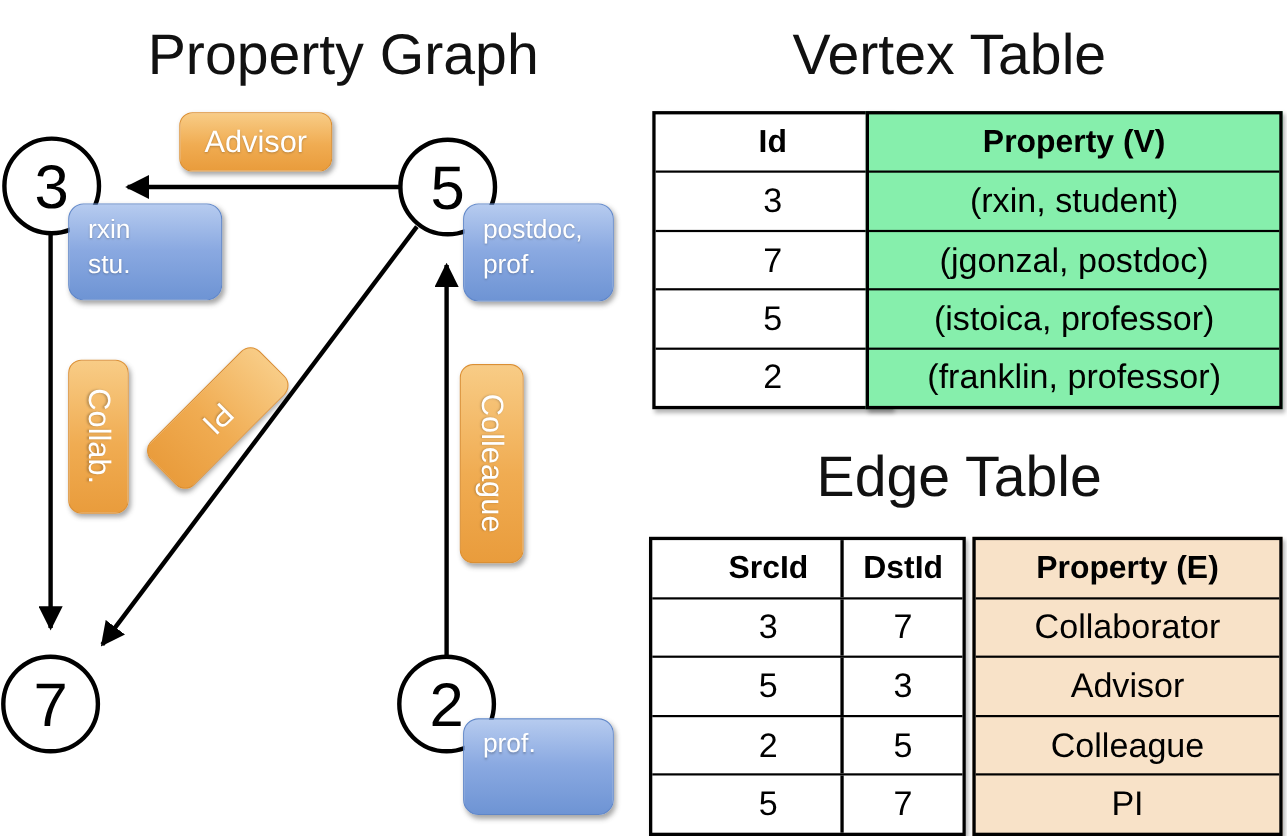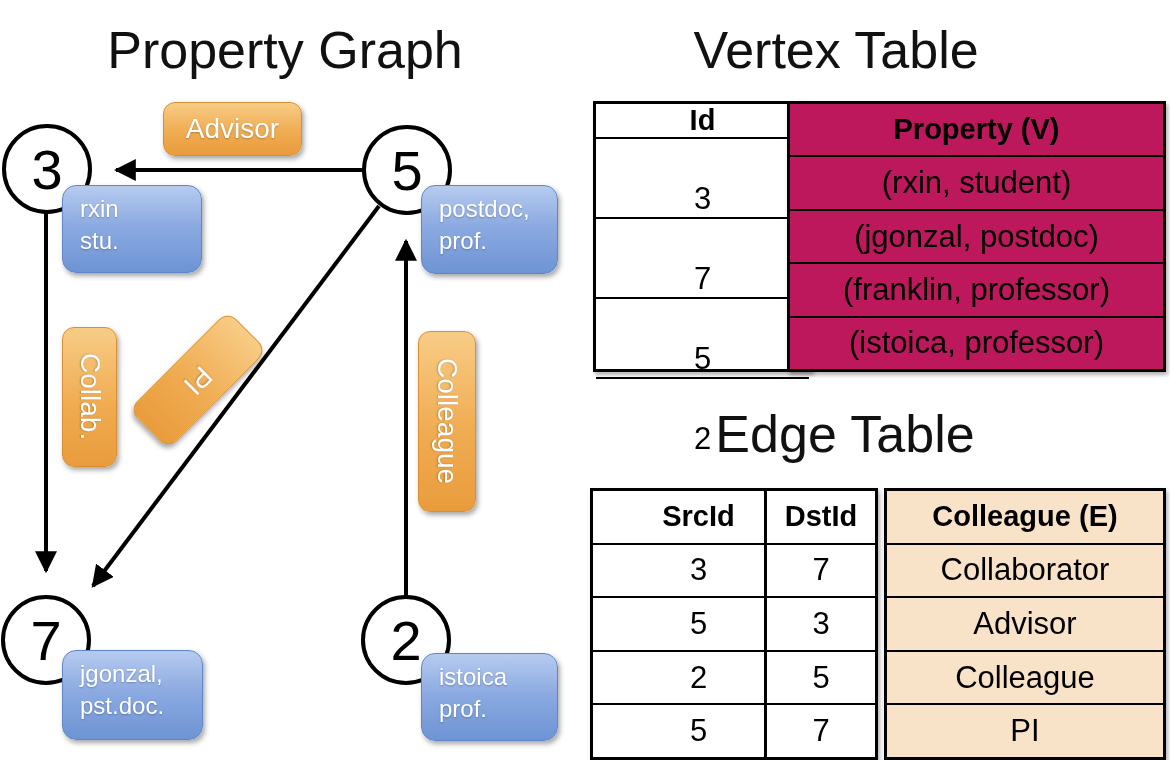--- a/index.html
+++ b/index.html
@@ -6,20 +6,21 @@
   .stage {
     position:relative; width:1170px; height:760px;
     background:#fff; overflow:hidden;
     font-family:"Liberation Sans", sans-serif;
     color:#000;
   }
   .title {
     position:absolute; text-align:center;
     font-size:52px; font-weight:400; letter-spacing:0px;
     color:#111;
+    padding-left:27px;
   }
   
   .edges { position:absolute; left:0; top:0; }
   .node {
     position:absolute; box-sizing:border-box;
     width:90px; height:90px; border-radius:50%;
     background:#fff; border:4px solid #000;
     display:flex; align-items:center; justify-content:center;
     font-size:56px; z-index:2;
   }
@@ -52,21 +53,21 @@
     display:flex; flex-direction:column;
     box-shadow:2px 3px 4px rgba(0,0,0,.3);
   }
   .tbl .row {
     flex:1 1 0; display:flex; align-items:center; justify-content:center;
     border-bottom:2px solid #000;
     font-size:31px; text-align:center;
   }
   .tbl .row:last-child { border-bottom:none; }
   .tbl .row.hdr { font-weight:700; font-size:29px; }
-  .tbl.fill-blue { background:#be185d; }
+  .tbl.fill-blue { background:#86efac; }
   .tbl.fill-peach { background:#f8e2c8; }
   .row2 { display:flex; width:100%; height:100%;padding-left:40px; }
   .cell { display:flex; align-items:center; justify-content:center; }
   .cell.c1 { width:131px; }
   .cell.c2 { flex:1; border-left:3px solid #000; }
 </style>
 </head>
 <body>
 
 <div class="stage">
@@ -91,58 +92,53 @@
   <div class="node" style="left:361px; top:595px;">2</div>
 
   <div class="vbox" style="left:62px; top:185px; width:140px; height:88px;">
     <div>rxin</div>
     <div>stu.</div>
   </div>
   <div class="vbox" style="left:421px; top:185px; width:137px; height:89px;">
     <div>postdoc,</div>
     <div>prof.</div>
   </div>
-  <div class="vbox" style="left:62px; top:650px; width:141px; height:90px;">
-    <div>jgonzal,</div>
-    <div>pst.doc.</div>
-  </div>
   <div class="vbox" style="left:421px; top:653px; width:137px; height:88px;">
-    <div>istoica</div>
     <div>prof.</div>
   </div>
 
   <div class="obox" style="left:163px; top:102px; width:139px; height:54px;">
     <span>Advisor</span>
   </div>
   <div class="obox" style="left:62px; top:327px; width:55px; height:140px;">
     <span class="vtext">Collab.</span>
   </div>
   <div class="obox rot45" style="left:170px; top:310px; width:56px; height:140px;">
     <span class="vtext">PI</span>
   </div>
   <div class="obox" style="left:418px; top:331px; width:58px; height:181px;">
     <span class="vtext">Colleague</span>
   </div>
 
   <div class="title" style="left:551px; width:570px; top:20px;">Vertex Table</div>
 
-  <div class="tbl" style="left:593px; top:101px; width:219px; height:271px;gap:42px;">
+  <div class="tbl" style="left:593px; top:101px; width:219px; height:271px;">
     <div class="row hdr">Id</div>
     <div class="row">3</div>
     <div class="row">7</div>
     <div class="row">5</div>
     <div class="row">2</div>
   </div>
 
   <div class="tbl fill-blue" style="left:787px; top:101px; width:379px; height:271px;">
     <div class="row hdr">Property (V)</div>
     <div class="row">(rxin, student)</div>
     <div class="row">(jgonzal, postdoc)</div>
+    <div class="row">(istoica, professor)</div>
     <div class="row">(franklin, professor)</div>
-    <div class="row">(istoica, professor)</div>
   </div>
 
   <div class="title" style="left:560px; width:570px; top:404px;">Edge Table</div>
 
   <div class="tbl" style="left:590px; top:488px; width:288px; height:272px;">
     <div class="row hdr">
       <div class="row2">
         <div class="cell c1">SrcId</div>
         <div class="cell c2">DstId</div>
       </div>
@@ -167,20 +163,20 @@
     </div>
     <div class="row">
       <div class="row2">
         <div class="cell c1">5</div>
         <div class="cell c2">7</div>
       </div>
     </div>
   </div>
 
   <div class="tbl fill-peach" style="left:884px; top:488px; width:282px; height:272px;">
-    <div class="row hdr">Colleague (E)</div>
+    <div class="row hdr">Property (E)</div>
     <div class="row">Collaborator</div>
     <div class="row">Advisor</div>
     <div class="row">Colleague</div>
     <div class="row">PI</div>
   </div>
 
 </div>
 
 </body></html>

